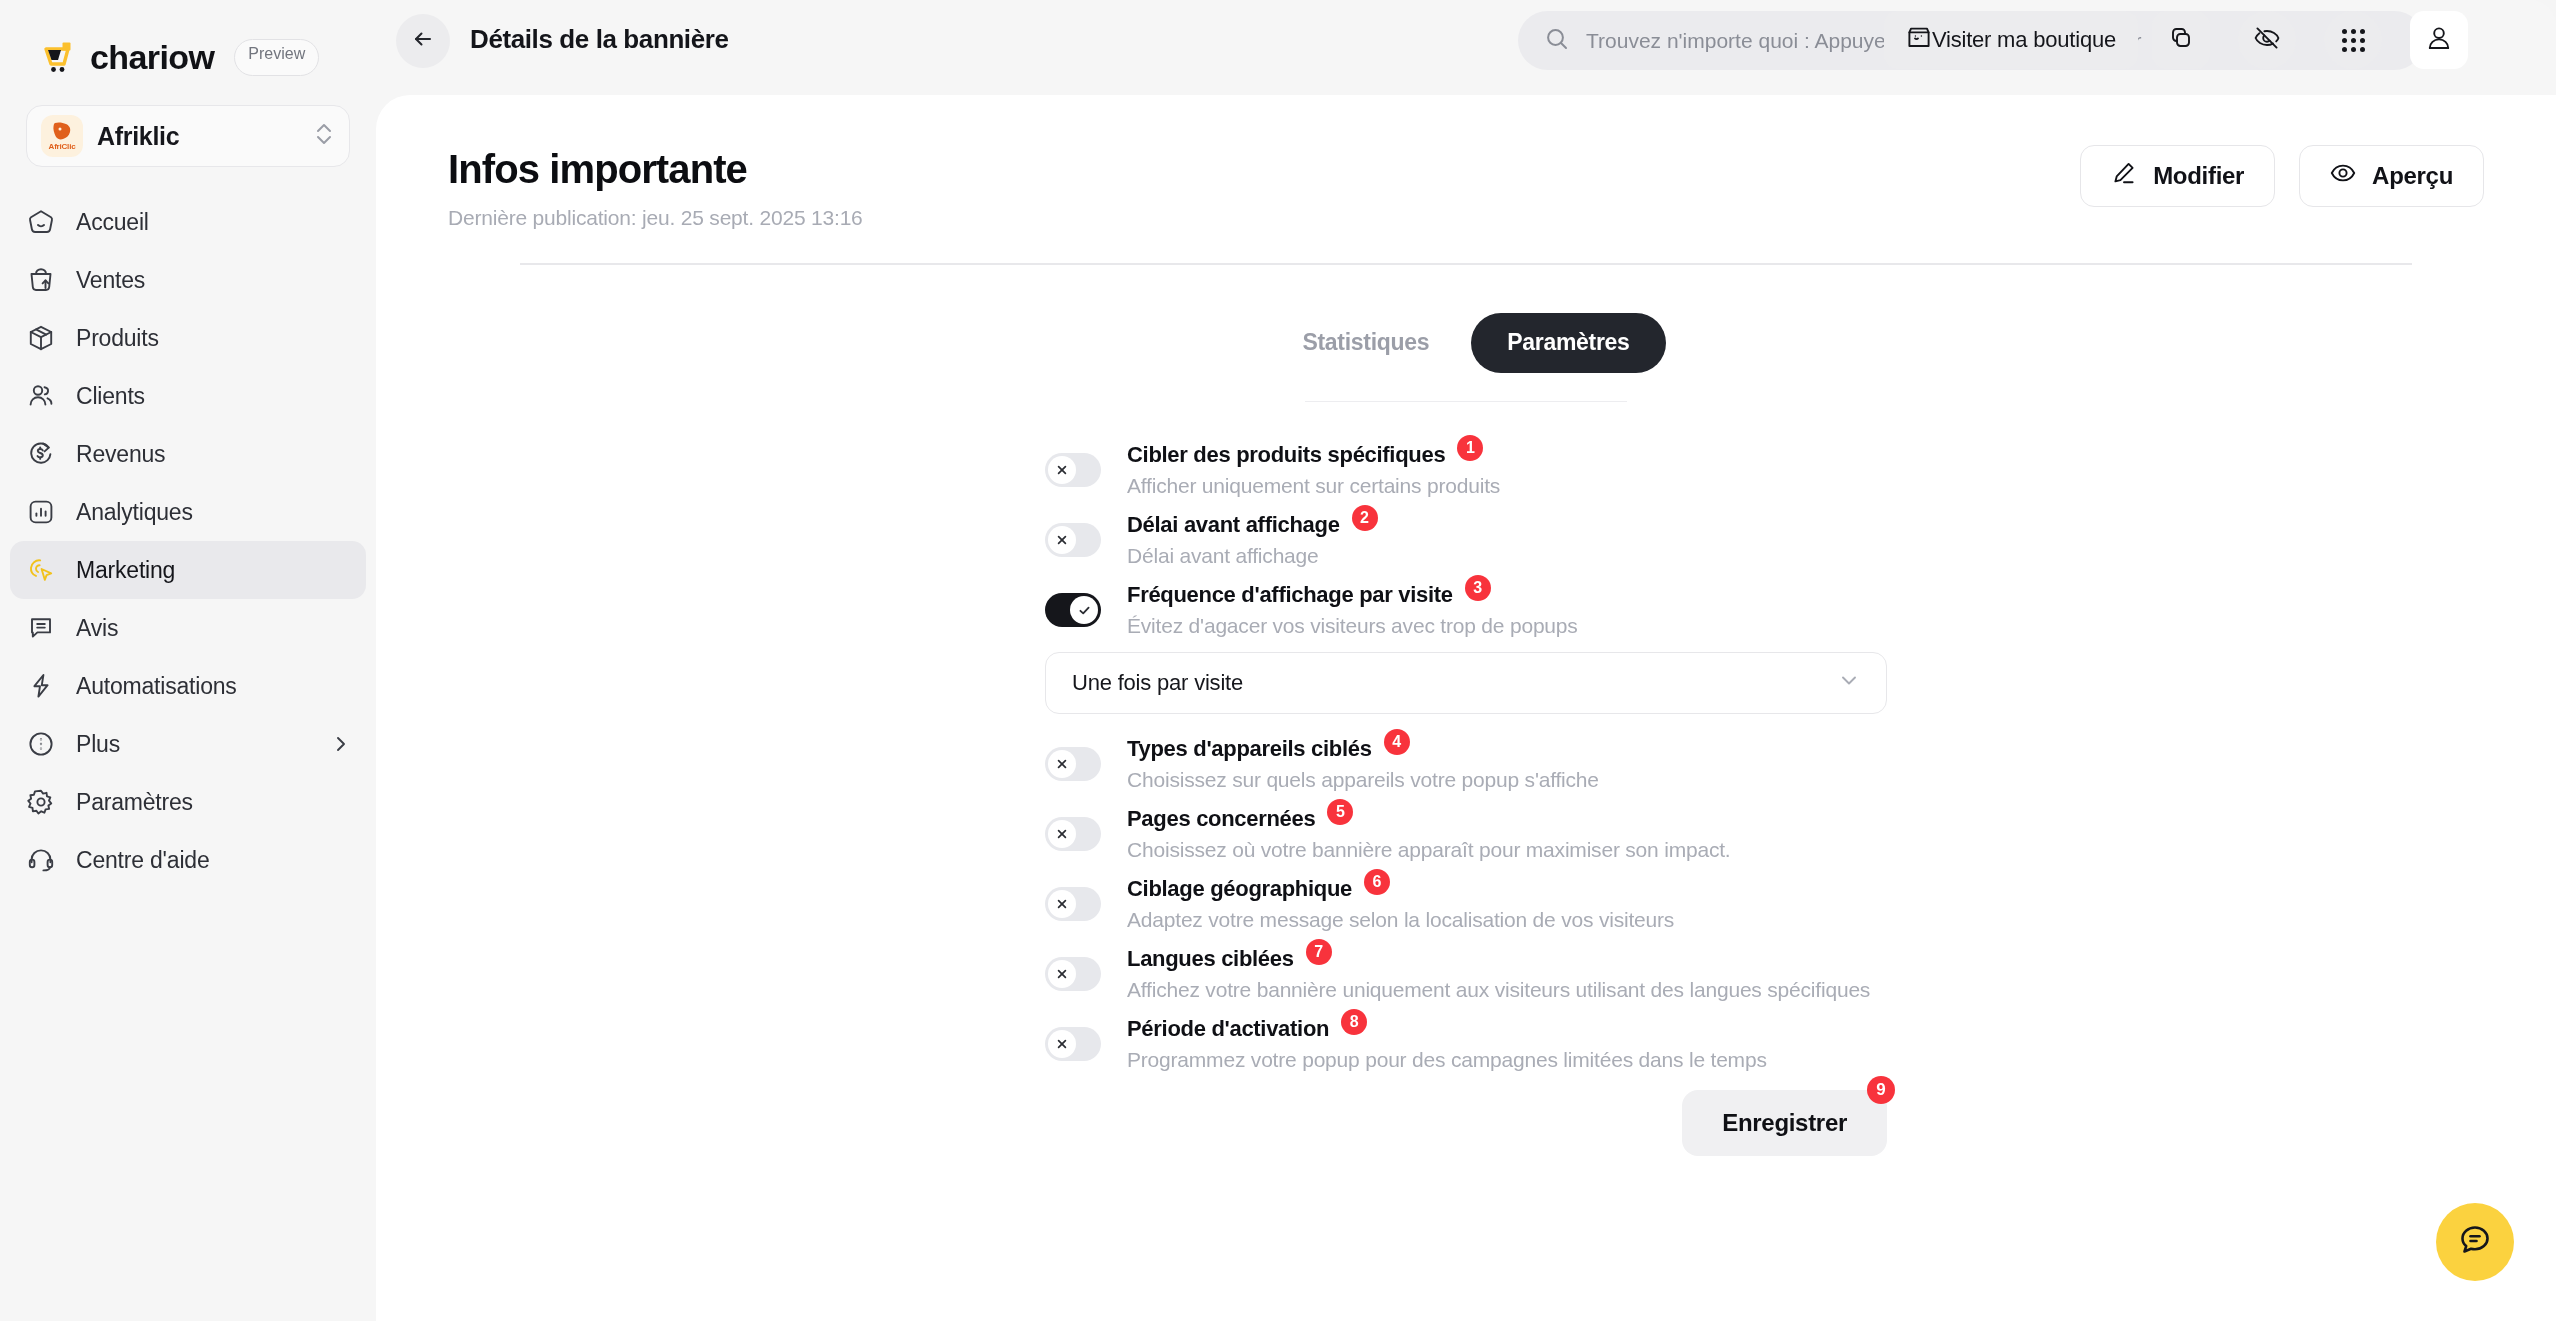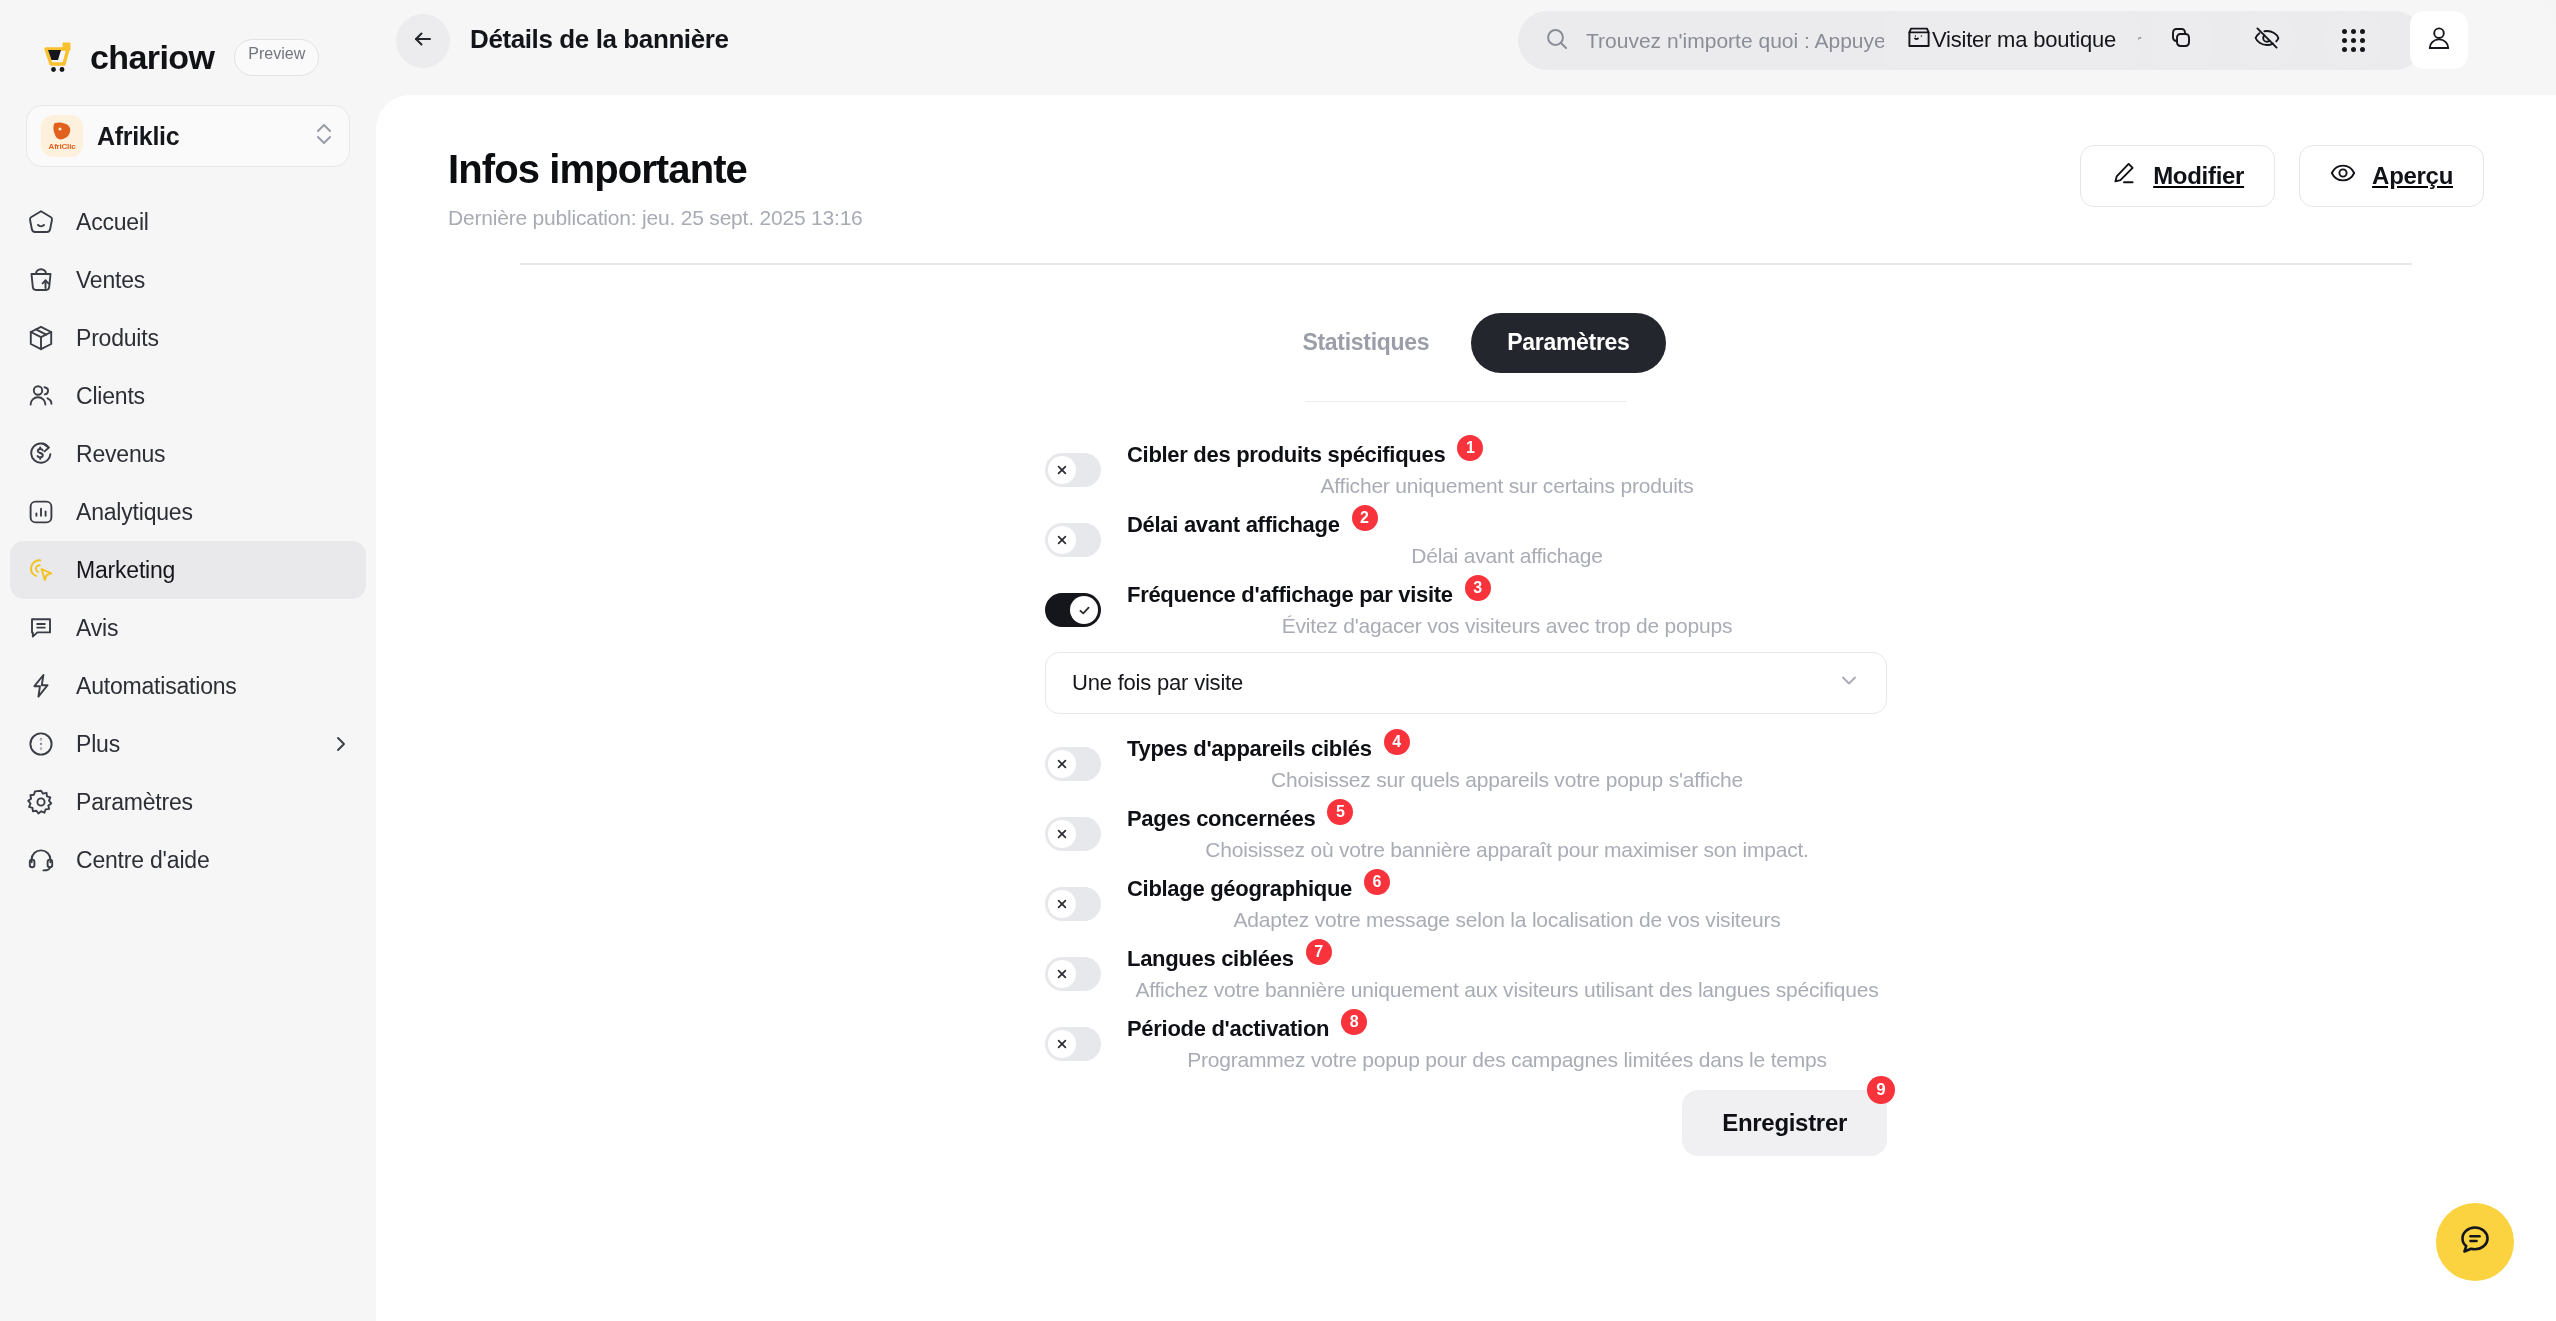--- a/index.html
+++ b/index.html
@@ -94,21 +94,21 @@
   .dot3 i { width: 5px; height: 5px; background: #15161b; border-radius: 50%; display: block; }
 
   
   .card {
     position: absolute; left: 376px; top: 95px; width: 2180px; height: 1226px;
     background: #ffffff; border-top-left-radius: 34px; overflow: hidden;
   }
   .card-head { position: relative; padding: 52px 72px 0 72px; }
   .page-title { font-size: 40px; font-weight: 700; color: #0c0d11; letter-spacing: -0.9px; }
   .page-sub { margin-top: 14px; font-size: 21px; color: #a8abb4; letter-spacing: -0.2px; }
-  .head-actions { position: absolute; right: 72px; top: 50px; display: flex; gap: 24px; text-decoration: underline; }
+  .head-actions { position: absolute; right: 72px; top: 50px; display: flex; gap: 24px; }
   .hbtn {
     height: 62px; border: 1.5px solid #e6e6e9; border-radius: 14px; background: #fff;
     display: flex; align-items: center; gap: 16px; padding: 0 30px; cursor: pointer;
   }
   .hbtn span { font-size: 24px; font-weight: 700; color: #111217; letter-spacing: -0.3px; }
   .head-rule { margin: 33px 72px 0 72px; height: 1.5px; background: #e8e8eb; }
 
   
   .tabs { margin-top: 48px; display: flex; justify-content: center; gap: 6px; }
   .tab {
@@ -124,21 +124,21 @@
   .toggle {
     width: 56px; height: 34px; border-radius: 999px; flex: 0 0 auto; position: relative;
     margin-top: 11px; cursor: pointer; background: #e7e8ec;
   }
   .toggle .knob {
     position: absolute; top: 3px; left: 3px; width: 28px; height: 28px; border-radius: 50%;
     background: #ffffff; display: flex; align-items: center; justify-content: center;
   }
   .toggle.on { background: #15161b; }
   .toggle.on .knob { left: auto; right: 3px; }
-  .srow-text { flex: 1; min-width: 0; text-align: center; }
+  .srow-text { flex: 1; min-width: 0; }
   .srow-title-line { display: flex; align-items: flex-start; gap: 12px; }
   .srow-title { font-size: 22px; font-weight: 700; color: #0f1015; letter-spacing: -0.3px; white-space: nowrap; }
   .badge {
     width: 26px; height: 26px; border-radius: 50%; background: #f8333c; color: #fff;
     font-size: 16px; font-weight: 700; display: flex; align-items: center; justify-content: center;
     flex: 0 0 auto; margin-top: -7px;
   }
   .srow-desc { margin-top: 6px; font-size: 21px; color: #a9acb5; letter-spacing: -0.2px; }
 
   .select {

